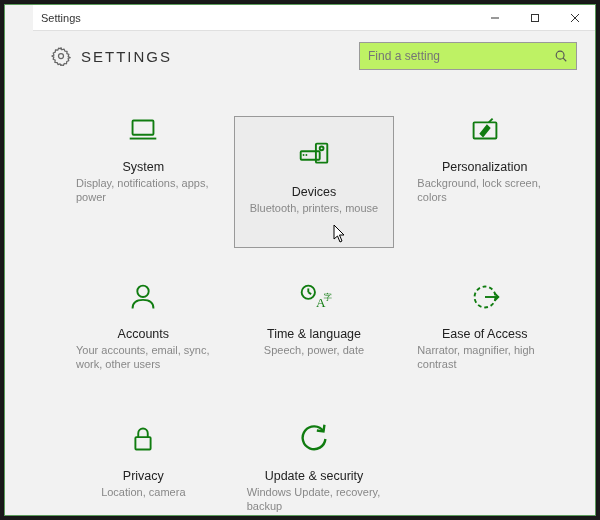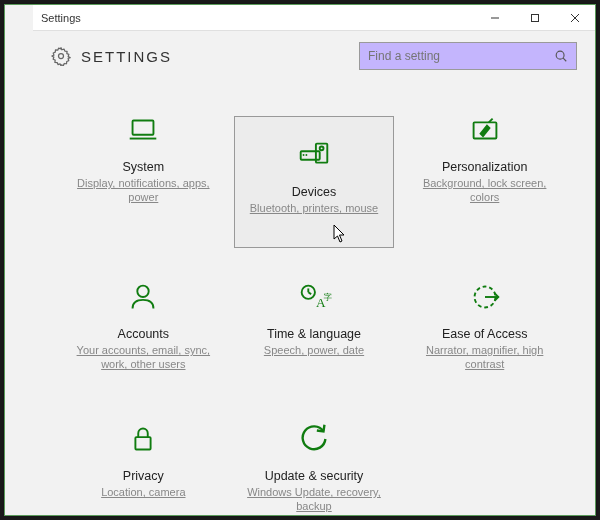--- a/index.html
+++ b/index.html
@@ -44,21 +44,21 @@
     color: #666;
   }
   .header-title {
     font-size: 15px; letter-spacing: 2px;
     color: #333; font-weight: 400;
     flex: 1;
   }
   .searchbox {
     width: 218px; height: 28px;
     border: 1px solid #9a9a9a;
-    background: #c4b5fd;
+    background: #bef264;
     display: flex; align-items: center;
     padding: 0 8px;
   }
   .searchbox input {
     flex: 1; border: none; outline: none;
     font-size: 12px; color: #555;
     background: transparent;
   }
   .search-icon { width: 14px; height: 14px; color: #555; }
   .content {
@@ -68,21 +68,20 @@
   .grid {
     display: grid;
     grid-template-columns: repeat(3, 1fr);
     gap: 10px 10px;
   }
   .tile {
     height: 132px;
     display: flex; flex-direction: column;
     align-items: center; justify-content: flex-start;
     padding-top: 18px;
-    text-align: center;
     border: 1px solid transparent;
     cursor: default;
   }
   .tile.hover {
     border: 1px solid #999;
     background: #ececec;
     margin-top: 25px;
   }
   .tile-icon {
     width: 40px; height: 40px;
@@ -92,21 +91,20 @@
   }
   .tile-icon svg { width: 38px; height: 38px; }
   .tile-title {
     font-size: 12.5px; color: #222;
     margin-bottom: 2px;
   }
   .tile-sub {
     font-size: 11px; color: #888;
     line-height: 1.3;
     padding: 0 12px;
-    text-decoration: underline;
   }
   .cursor {
     position: absolute;
     left: 333px; top: 224px;
     width: 14px; height: 20px;
     pointer-events: none;
   }
 </style>
 </head>
 <body>

